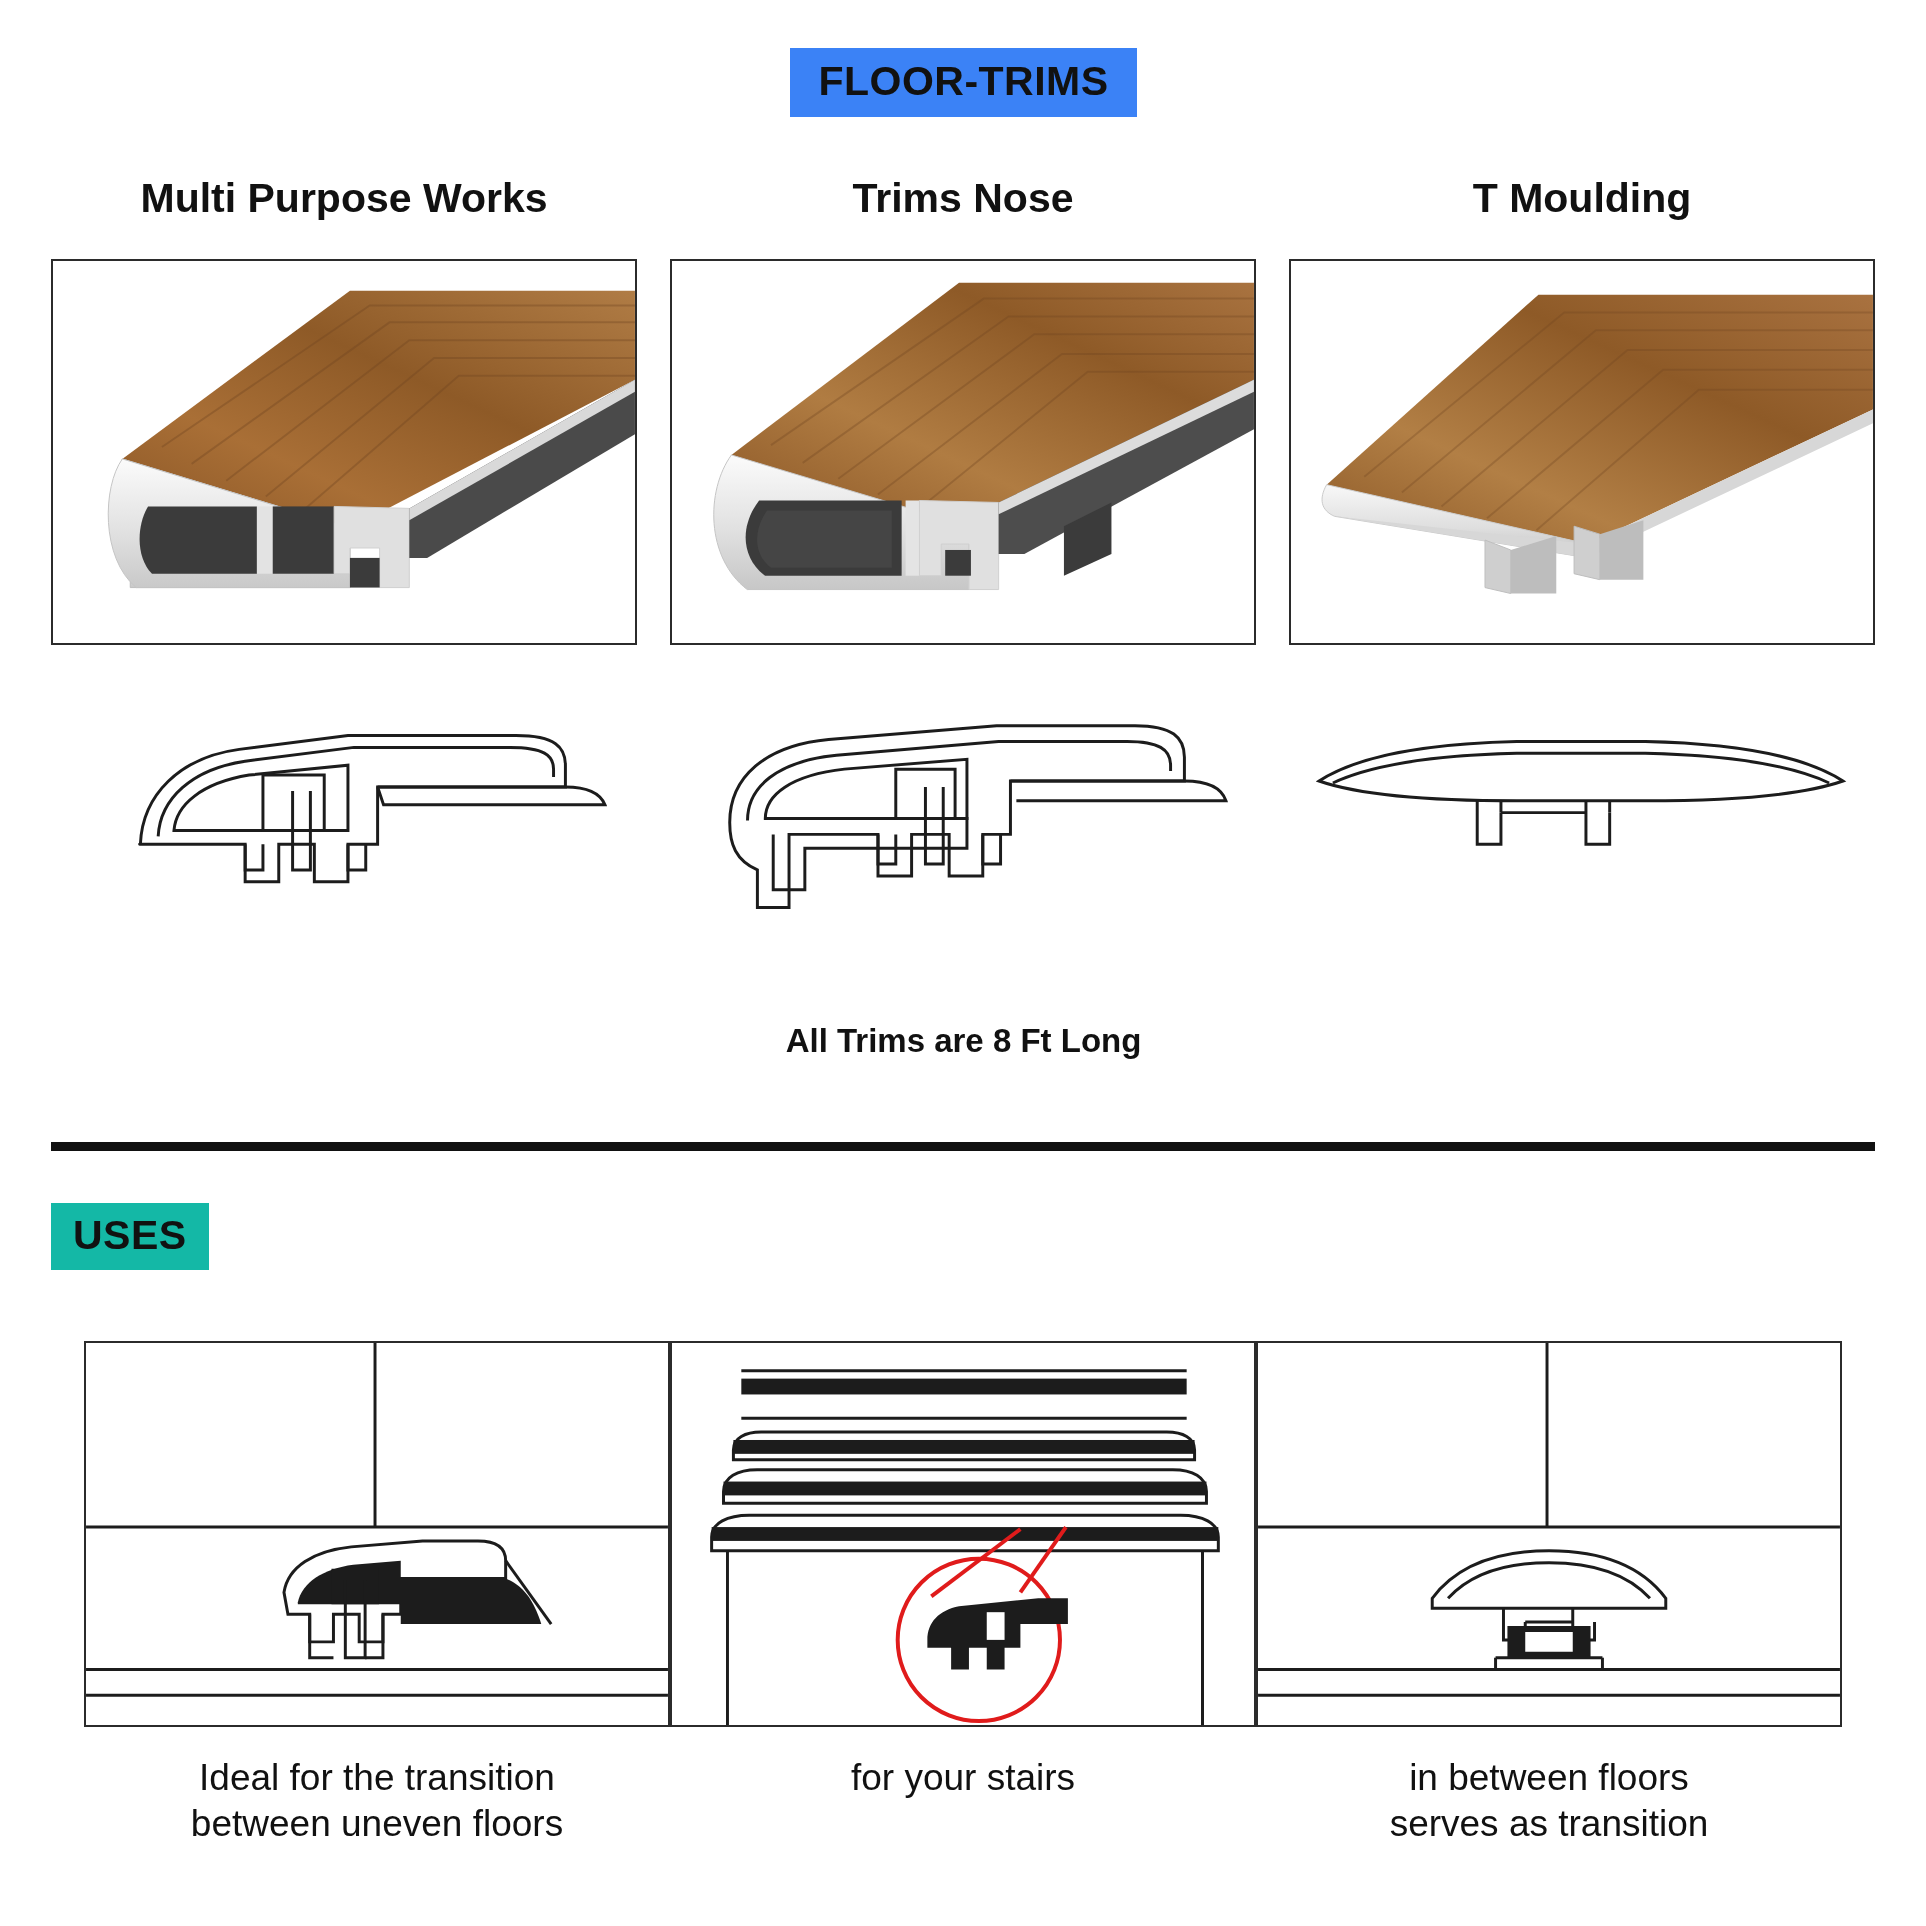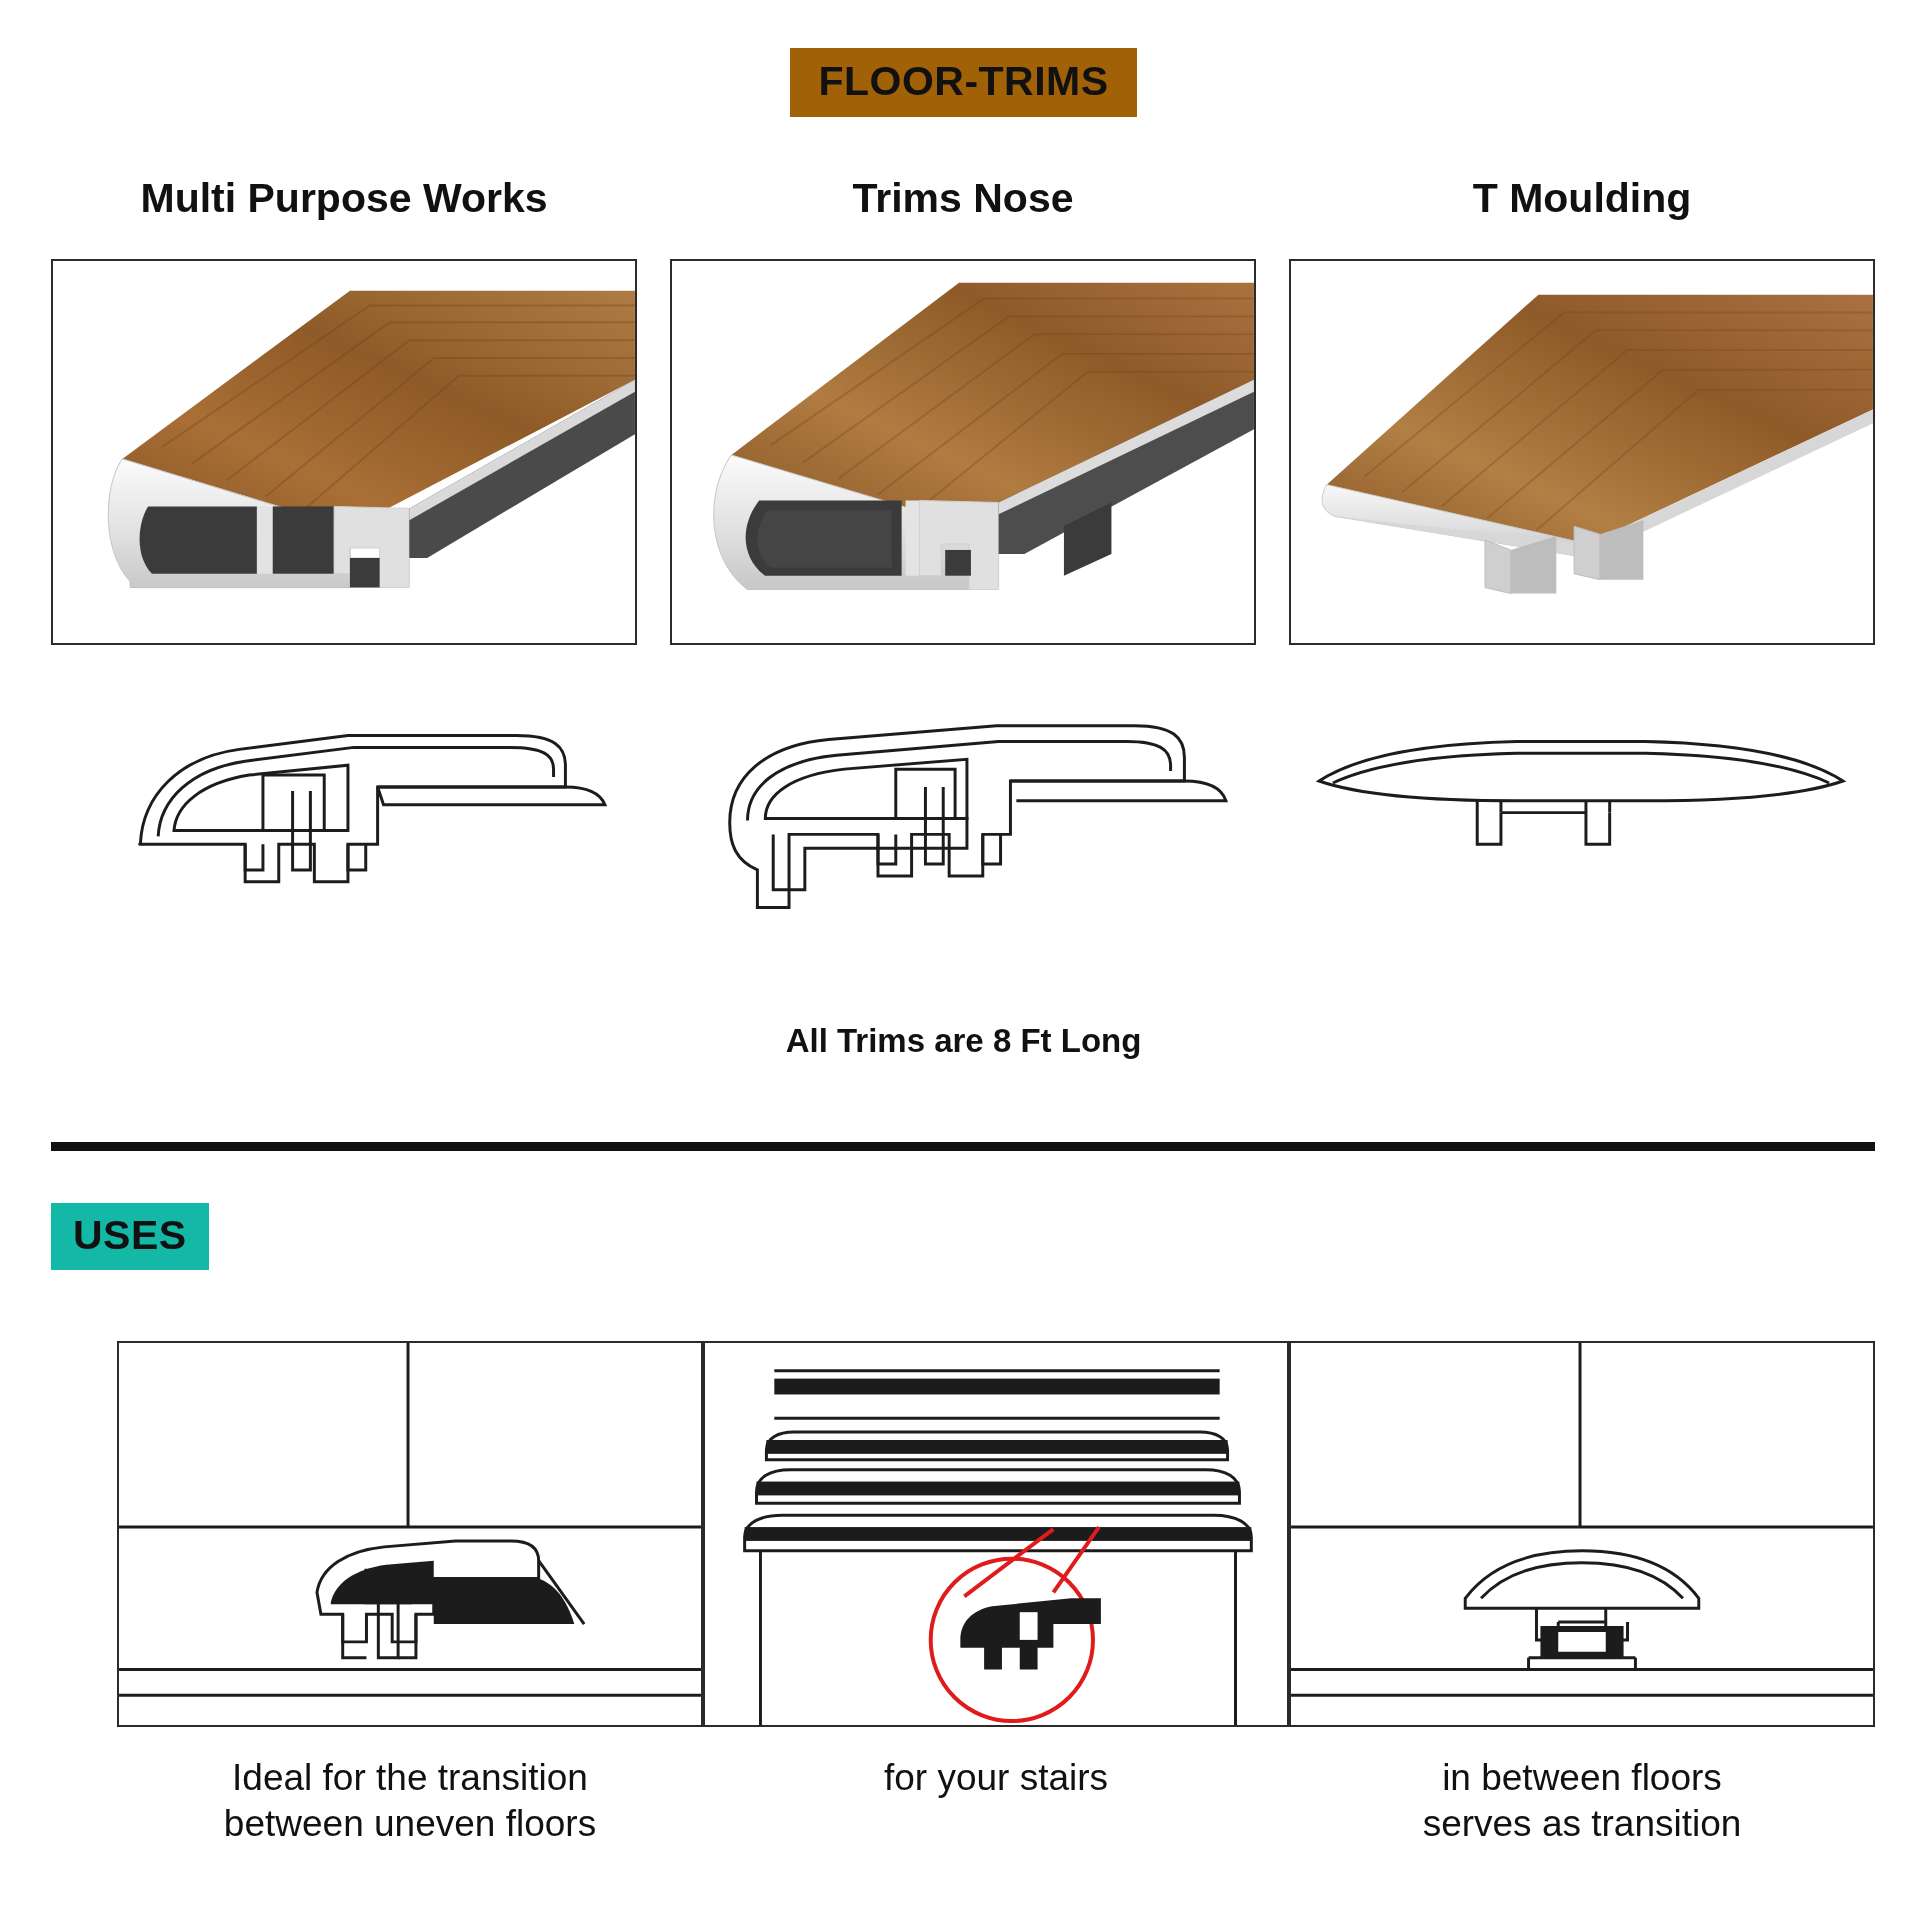--- a/index.html
+++ b/index.html
@@ -25,21 +25,21 @@
   
   .title-wrap {
     position: absolute;
     top: 48px;
     left: 0;
     width: 100%;
     text-align: center;
   }
   .title-badge {
     display: inline-block;
-    background: #a16207;
+    background: #3b82f6;
     font-size: 41px;
     font-weight: bold;
     letter-spacing: 0.5px;
     padding: 13px 28px 15px 28px;
     line-height: 1;
   }
 
   
   .trims {
     position: absolute;
@@ -112,21 +112,21 @@
     padding: 12px 22px 14px 22px;
     line-height: 1;
   }
 
   .uses {
     position: absolute;
     top: 1341px;
     left: 51px;
     width: 1824px;
     display: flex;
-    justify-content: flex-end;
+    justify-content: center;
   }
   .use-col { width: 586px; }
   .use-box {
     width: 586px;
     height: 386px;
     border: 2px solid #2b2b2b;
     box-sizing: border-box;
     overflow: hidden;
     background: #ffffff;
   }

